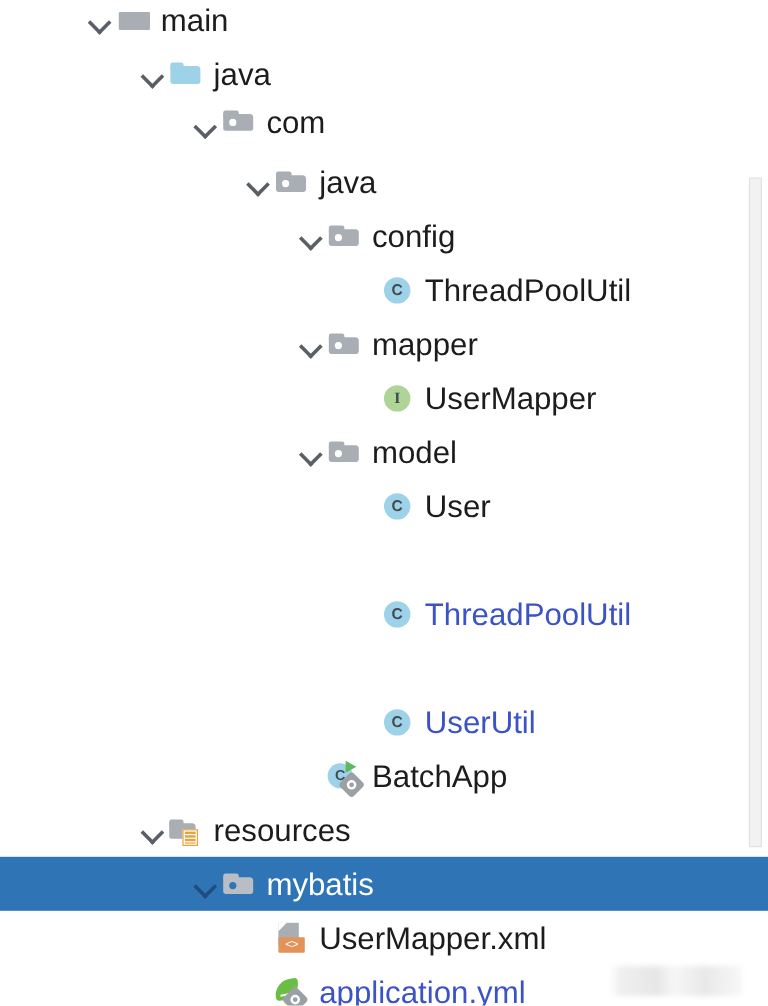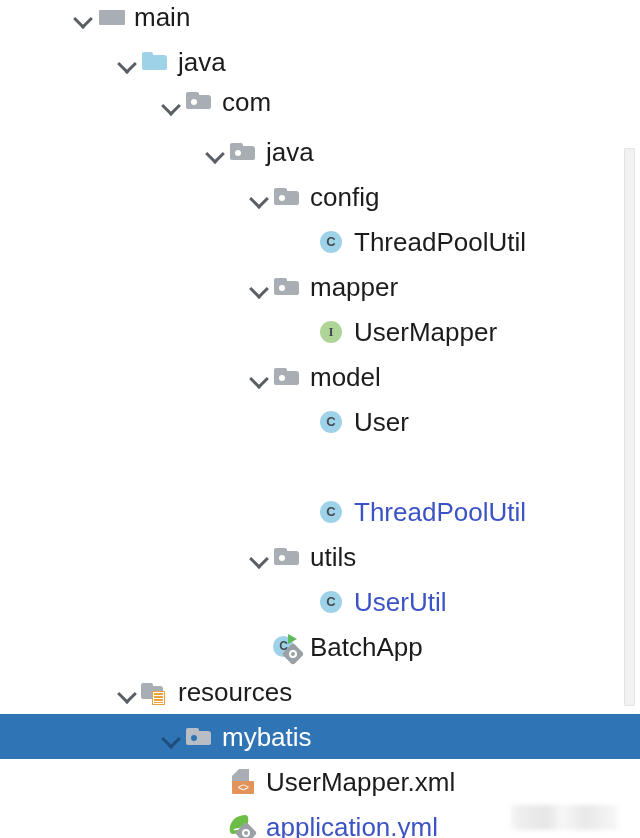--- a/index.html
+++ b/index.html
@@ -457,30 +457,20 @@
     </div>
     <div class="row" style="top: 489px;">
       <span class="indent" style="width: 290px;"></span>
       <span class="chevron blank"></span>
       <span class="icon ic-class">
         <span class="disc"></span>
         <span class="glyph">C</span>
       </span>
       <span class="label modified">ThreadPoolUtil</span>
     </div>
-    <div class="row" style="top: 534px;">
-      <span class="indent" style="width: 246px;"></span>
-      <span class="chevron"></span>
-      <span class="icon ic-package">
-        <span class="tab"></span>
-        <span class="body"></span>
-        <span class="dot"></span>
-      </span>
-      <span class="label">utils</span>
-    </div>
     <div class="row" style="top: 579px;">
       <span class="indent" style="width: 290px;"></span>
       <span class="chevron blank"></span>
       <span class="icon ic-class">
         <span class="disc"></span>
         <span class="glyph">C</span>
       </span>
       <span class="label modified">UserUtil</span>
     </div>
     <div class="row" style="top: 624px;">

